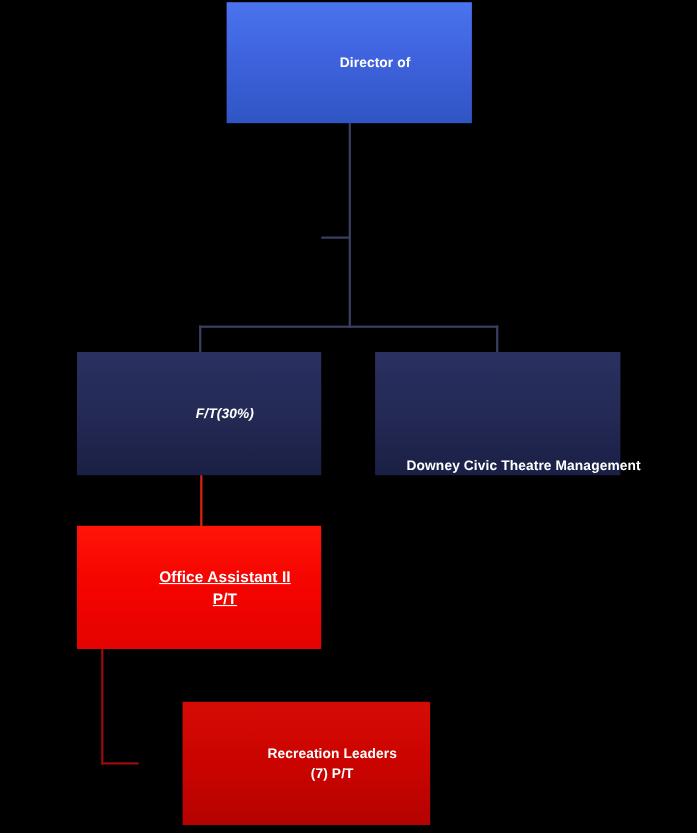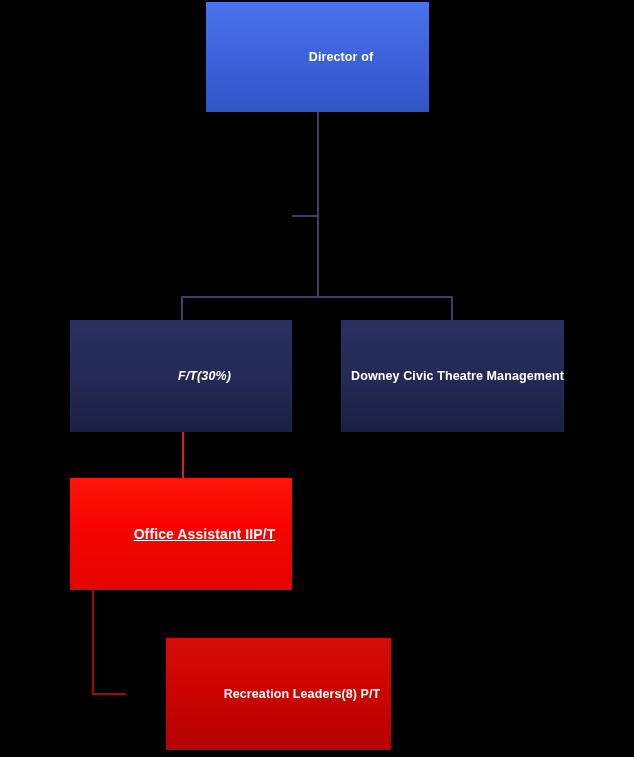--- a/index.html
+++ b/index.html
@@ -31,21 +31,21 @@
   }
   .conn.red-dark {
     background: #9a0d08;
   }
 
   
   .node {
     position: absolute;
     box-sizing: border-box;
     display: flex;
-    flex-direction: row;
+    flex-direction: column;
     align-items: center;
     justify-content: center;
     text-align: center;
     color: #ffffff;
     line-height: 1.45;
     letter-spacing: 0.1px;
     padding-left: 47px;
   }
   .node .ln {
     display: block;
@@ -111,16 +111,16 @@
     <span class="ln">Downey Civic Theatre Management</span>
   </div>
 
   <div class="node node-red-bright" style="left:70px; top:478px; width:222px; height:112px;">
     <span class="ln">Office Assistant II</span>
     <span class="ln">P/T</span>
   </div>
 
   <div class="node node-red-dark" style="left:125px; top:638px; width:225px; height:112px;margin-left:41px;">
     <span class="ln">Recreation Leaders</span>
-    <span class="ln">(8) P/T</span>
+    <span class="ln">(7) P/T</span>
   </div>
 
 </div>
 
 </body></html>

